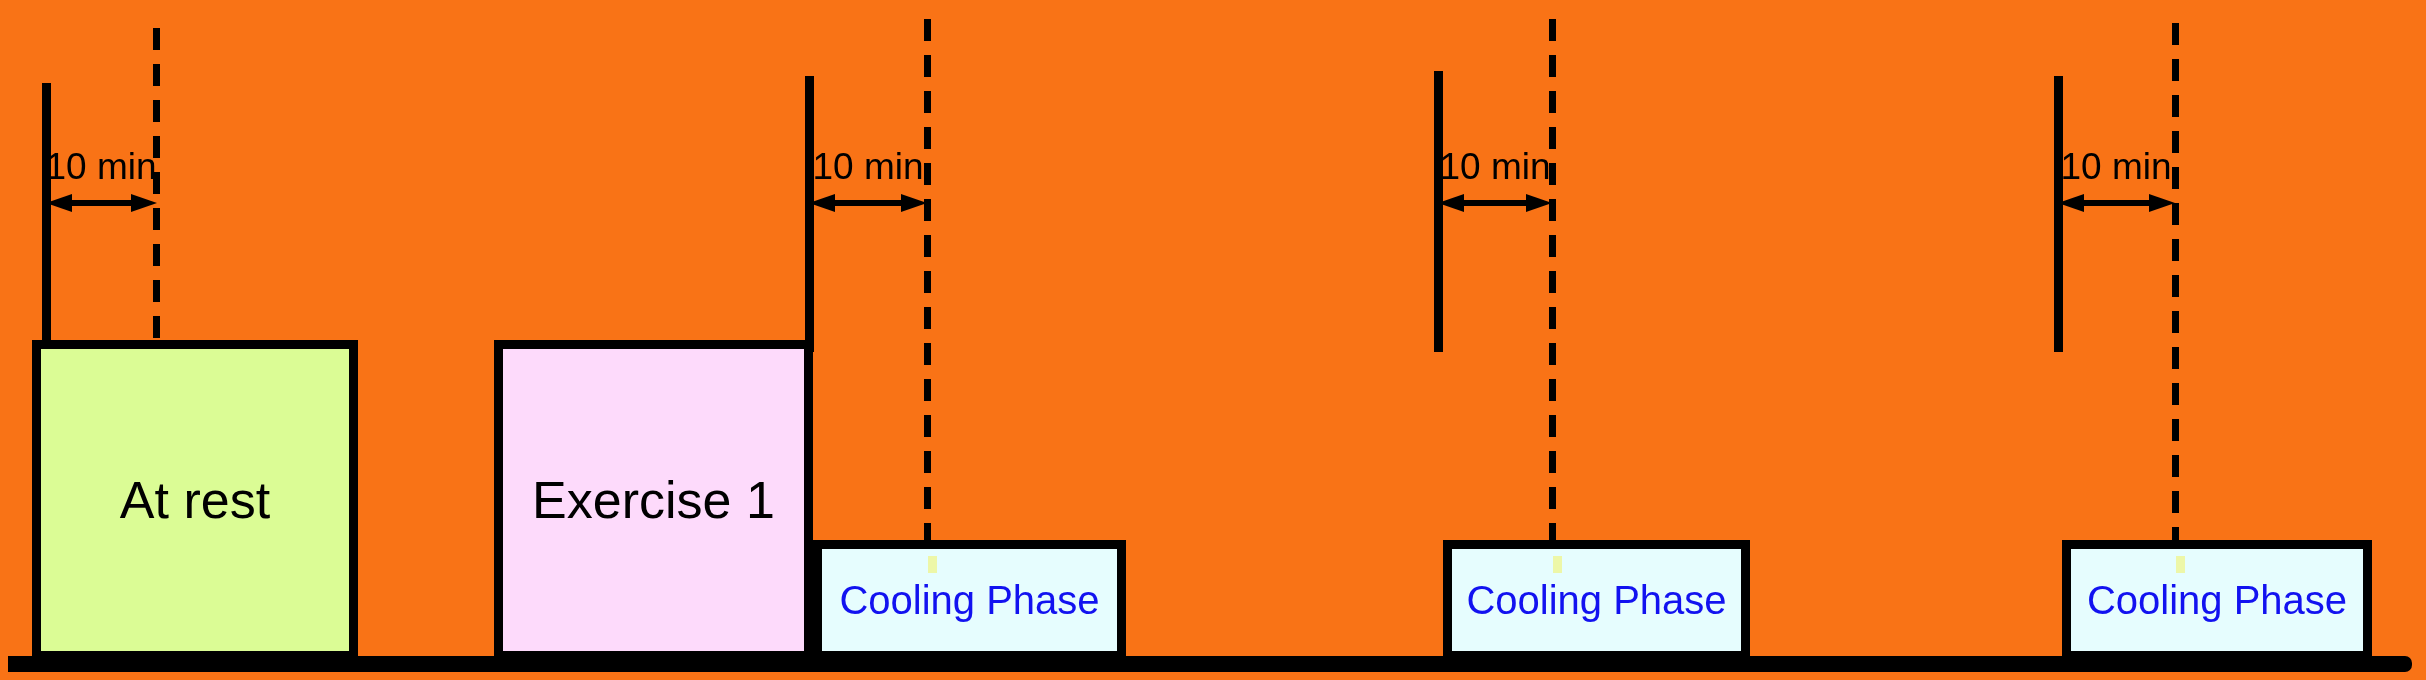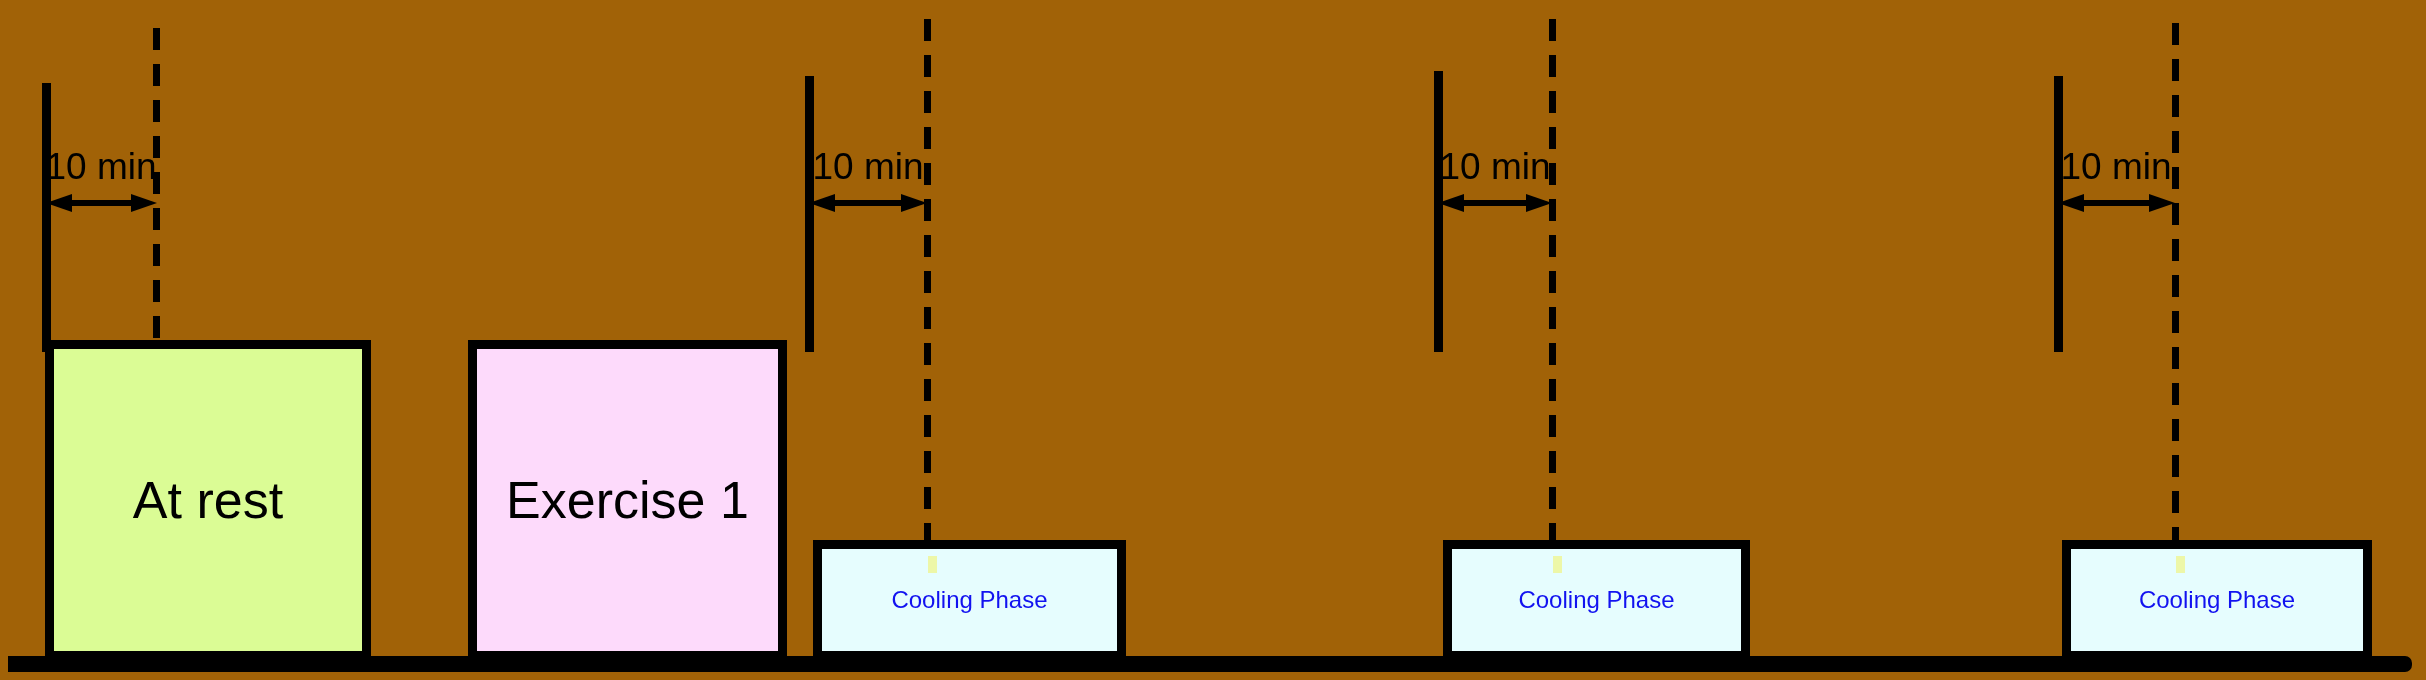--- a/index.html
+++ b/index.html
@@ -1,19 +1,19 @@
 <!DOCTYPE html>
 <html><head>
 <meta charset="utf-8">
 <style>
   html,body{margin:0;padding:0;background:#ffffff;}
   #canvas{
     position:relative;
     width:2426px;height:680px;
-    background:#a16207;
+    background:#f97316;
     font-family:"Liberation Sans", sans-serif;
     overflow:hidden;
   }
   .abs{position:absolute;}
   .baseline{
     background:#000;
     border-radius:0 7px 7px 0;
   }
   .block{
     box-sizing:border-box;
@@ -21,21 +21,21 @@
     display:flex;align-items:center;justify-content:center;
     text-align:center;
   }
   .block .lbl{
     color:#000;
     font-size:52px;
     line-height:1;
     white-space:nowrap;
   }
   .block.cooling .lbl{
-    font-size:24px;
+    font-size:40px;
   }
   .vline-solid{
     width:9px;background:#000;
   }
   .vline-dashed{
     width:7px;
     background:repeating-linear-gradient(180deg,#000 0 22px,transparent 22px 36px);
   }
   .marker-label{
     transform:translateX(-50%);
@@ -95,25 +95,25 @@
 
   <div class="abs vline-solid" style="left:2054px;top:76px;height:276px;"></div>
   <div class="abs vline-dashed" style="left:2172px;top:23px;height:519px;"></div>
   <div class="abs marker-label" style="left:2116px;top:148px;">10 min</div>
   <div class="abs arrow" style="left:2058px;top:194px;width:117px;">
     <div class="head-l"></div>
     <div class="shaft"></div>
     <div class="head-r"></div>
   </div>
 
-  <div class="abs block" style="left: 45px; top: 340px; width: 326px; height: 320px; background-color: rgb(219, 252, 149);">
+  <div class="abs block" style="left: 32px; top: 340px; width: 326px; height: 320px; background-color: rgb(219, 252, 149);">
     <span class="lbl">At rest</span>
   </div>
 
-  <div class="abs block" style="left: 468px; top: 340px; width: 319px; height: 320px; background-color: rgb(253, 218, 251); text-align: right;">
+  <div class="abs block" style="left: 494px; top: 340px; width: 319px; height: 320px; background-color: rgb(253, 218, 251); text-align: right;">
     <span class="lbl">Exercise 1</span>
   </div>
 
   <div class="abs block cooling" style="left: 813px; top: 540px; width: 313px; height: 120px; background-color: rgb(230, 253, 254);">
     <span class="lbl" style="color: rgb(18, 18, 240);">Cooling Phase</span>
   </div>
 
 
   <div class="abs block cooling" style="left: 1443px; top: 540px; width: 307px; height: 120px; background-color: rgb(230, 253, 254);">
     <span class="lbl" style="color: rgb(18, 18, 240);">Cooling Phase</span>

